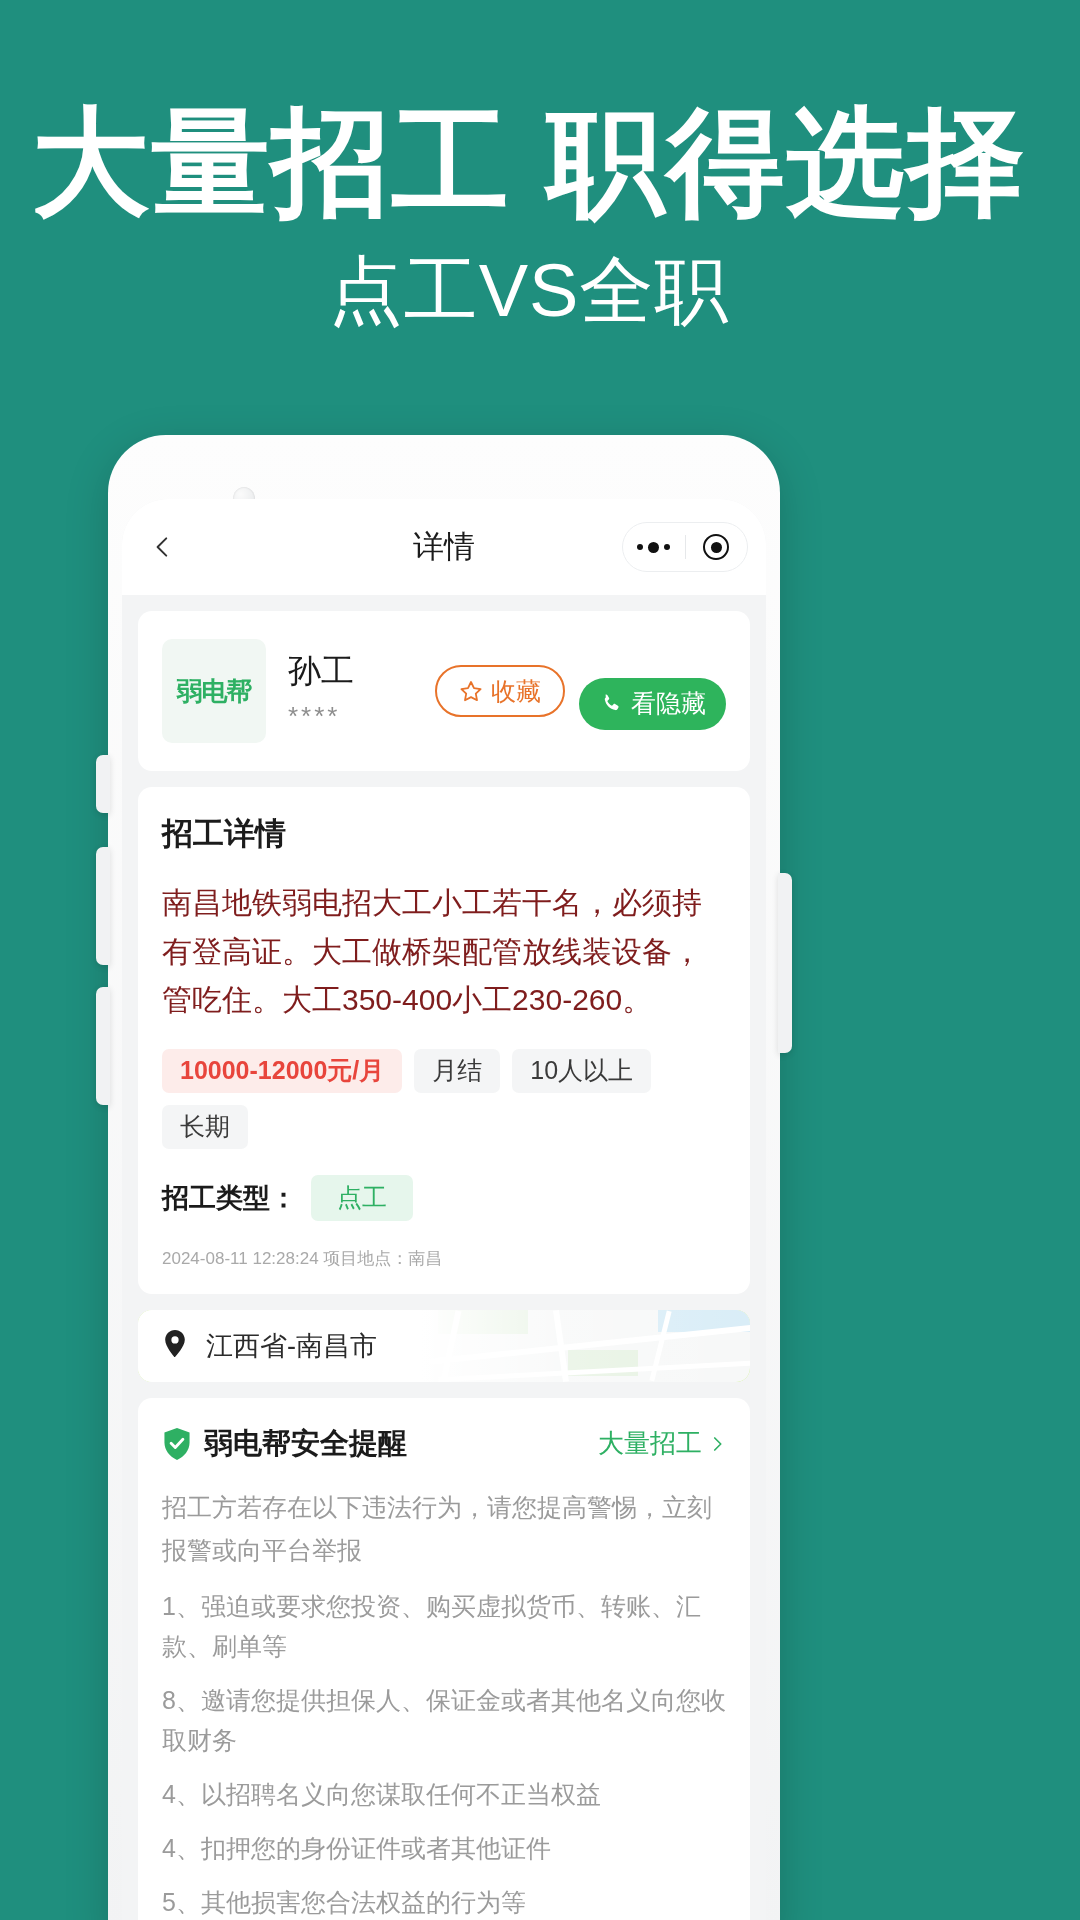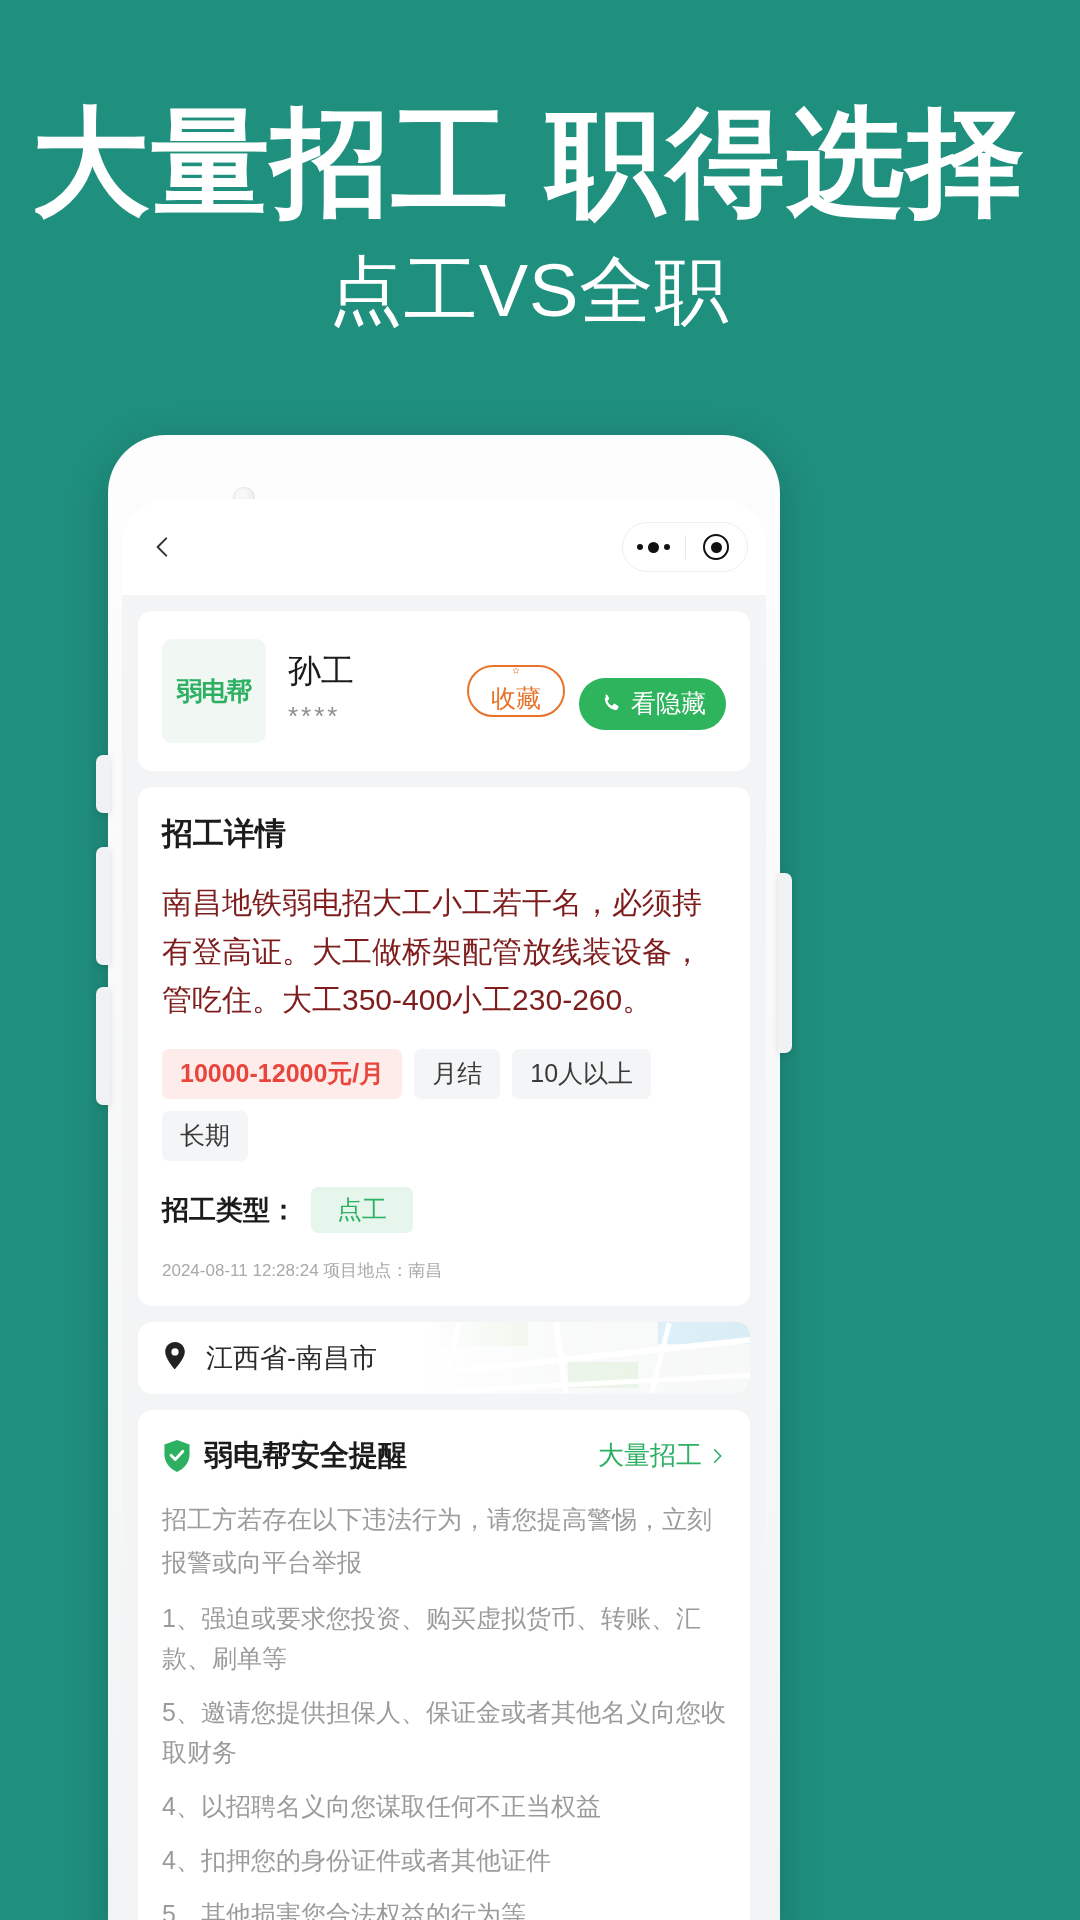--- a/index.html
+++ b/index.html
@@ -123,41 +123,40 @@
   .contact-name { font-size:33px; color:#1b1b1b; line-height:1.25; }
   .contact-sub { font-size:26px; color:#8e8e8e; letter-spacing:3px; margin-top:10px; }
   .btn-fav {
     display:flex; align-items:center; justify-content:center; gap:8px;
     height:52px; padding:0 22px;
     border:2px solid #e8732a;
     border-radius:26px;
     color:#e8732a; font-size:25px;
     background:#fff; cursor:pointer;
     white-space:nowrap;
-    flex-direction:column;
   }
   .btn-fav svg { width:24px; height:24px; }
   .btn-call {
     display:flex; align-items:center; justify-content:center; gap:8px;
     height:52px; padding:0 20px;
     border-radius:26px;
     background:#2eb45c;
     color:#fff; font-size:25px;
     margin-left:14px; cursor:pointer;
     white-space:nowrap;
     margin-top:25px;
   }
   .btn-call svg { width:24px; height:24px; }
 
   
   .job { padding:26px 24px 24px 24px; }
   .job-title { font-size:31px; font-weight:bold; color:#1b1b1b; }
   .job-desc { margin-top:24px; font-size:30px; line-height:1.62; color:#7f1d1d; }
   .tags { display:flex; flex-wrap:wrap; gap:12px; margin-top:24px; }
-  .tag { height:50px; padding:0 18px; border-radius:7px; background:#f4f5f6; color:#3a3a3a; font-size:25px; display:flex; align-items:center; }
+  .tag { height:44px; padding:0 18px; border-radius:7px; background:#f4f5f6; color:#3a3a3a; font-size:25px; display:flex; align-items:center; }
   .tag.salary { background:#fdecea; color:#e8453c; font-weight:bold; }
   .type-row { display:flex; align-items:center; margin-top:26px; }
   .type-label { font-size:27px; font-weight:bold; color:#1b1b1b; }
   .type-val { margin-left:14px; height:46px; padding:0 26px; border-radius:7px; background:#e6f6ec; color:#2eb063; font-size:25px; display:flex; align-items:center; }
   .meta { margin-top:26px; font-size:17px; color:#a9a9a9; }
 
   
   .loc-card {
     position:relative;
     height:72px;
@@ -200,20 +199,21 @@
   <div class="btn-side btn-power"></div>
 
   <div class="screen">
 
     <div class="navbar">
       <div class="nav-back">
         <svg viewBox="0 0 24 24" fill="none" stroke="#333" stroke-width="1.8" stroke-linecap="round" stroke-linejoin="round">
           <polyline points="15,4 7,12 15,20"></polyline>
         </svg>
       </div>
+      <div class="nav-title">详情</div>
       <div class="capsule">
         <div class="capsule-dots">
           <i></i>
           <i class="big"></i>
           <i></i>
         </div>
         <div class="capsule-div"></div>
         <div class="capsule-target">
           <span class="ring">
               <i></i>
@@ -291,21 +291,21 @@
           <span class="safety-title">弱电帮安全提醒</span>
           <span class="report">
             <span>大量招工</span>
             <svg viewBox="0 0 24 24" fill="none" stroke="#2eb063" stroke-width="2.2" stroke-linecap="round" stroke-linejoin="round">
               <polyline points="9,4 17,12 9,20"></polyline>
             </svg>
           </span>
         </div>
         <div class="safety-intro">招工方若存在以下违法行为，请您提高警惕，立刻报警或向平台举报</div>
         <div class="safety-item">1、强迫或要求您投资、购买虚拟货币、转账、汇款、刷单等</div>
-        <div class="safety-item">5、邀请您提供担保人、保证金或者其他名义向您收取财务</div>
+        <div class="safety-item">8、邀请您提供担保人、保证金或者其他名义向您收取财务</div>
         <div class="safety-item">4、以招聘名义向您谋取任何不正当权益</div>
         <div class="safety-item">4、扣押您的身份证件或者其他证件</div>
         <div class="safety-item">5、其他损害您合法权益的行为等</div>
       </div>
     </div>
 
   </div>
 </div>
 
 </body></html>

